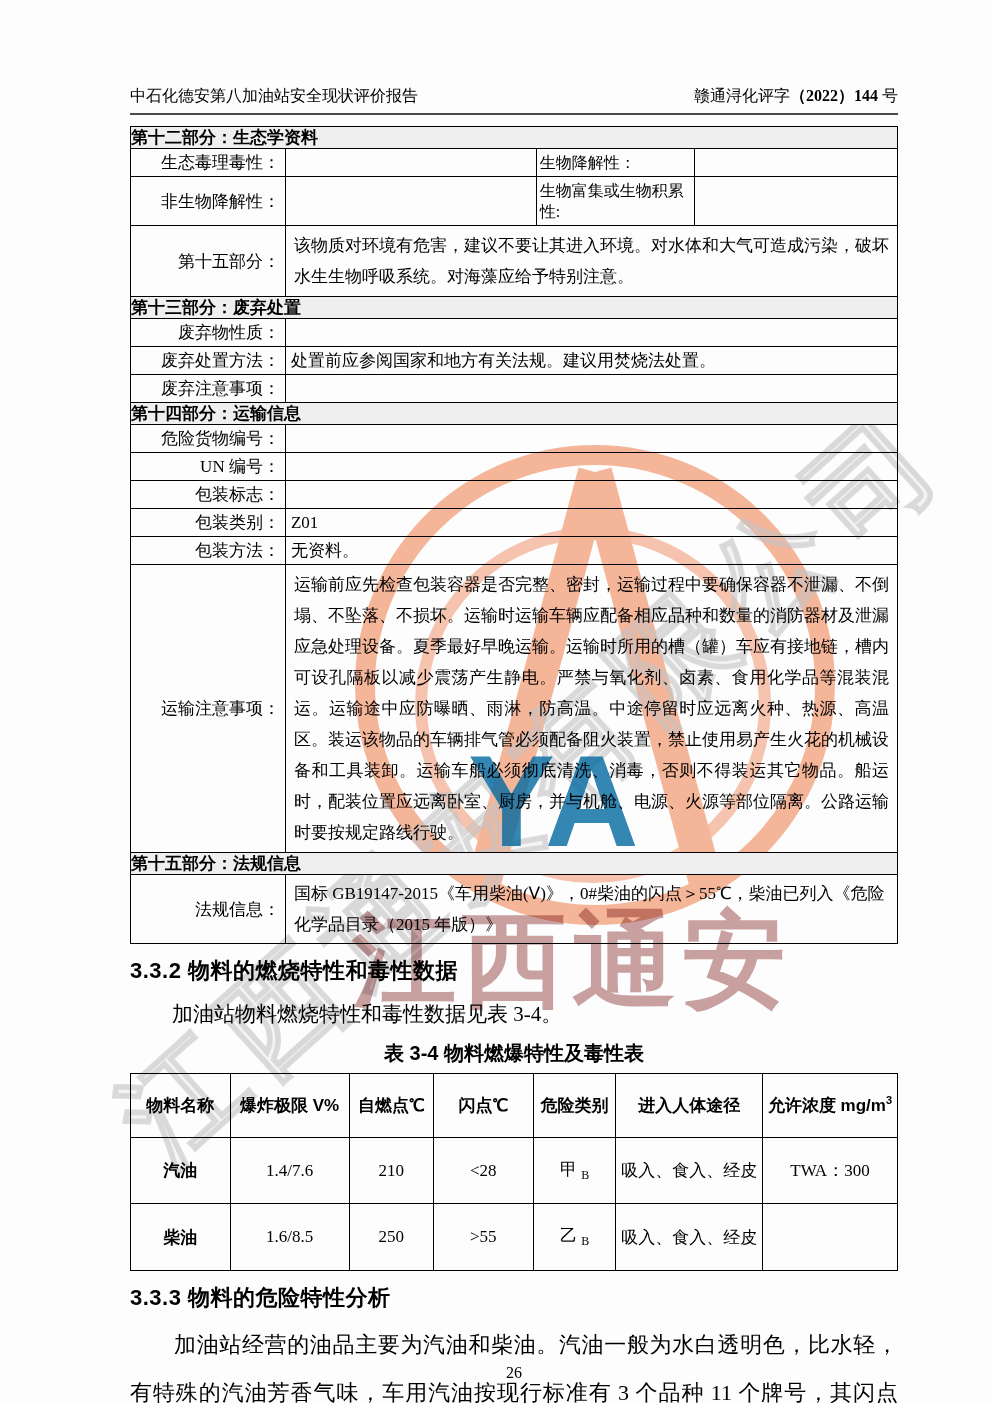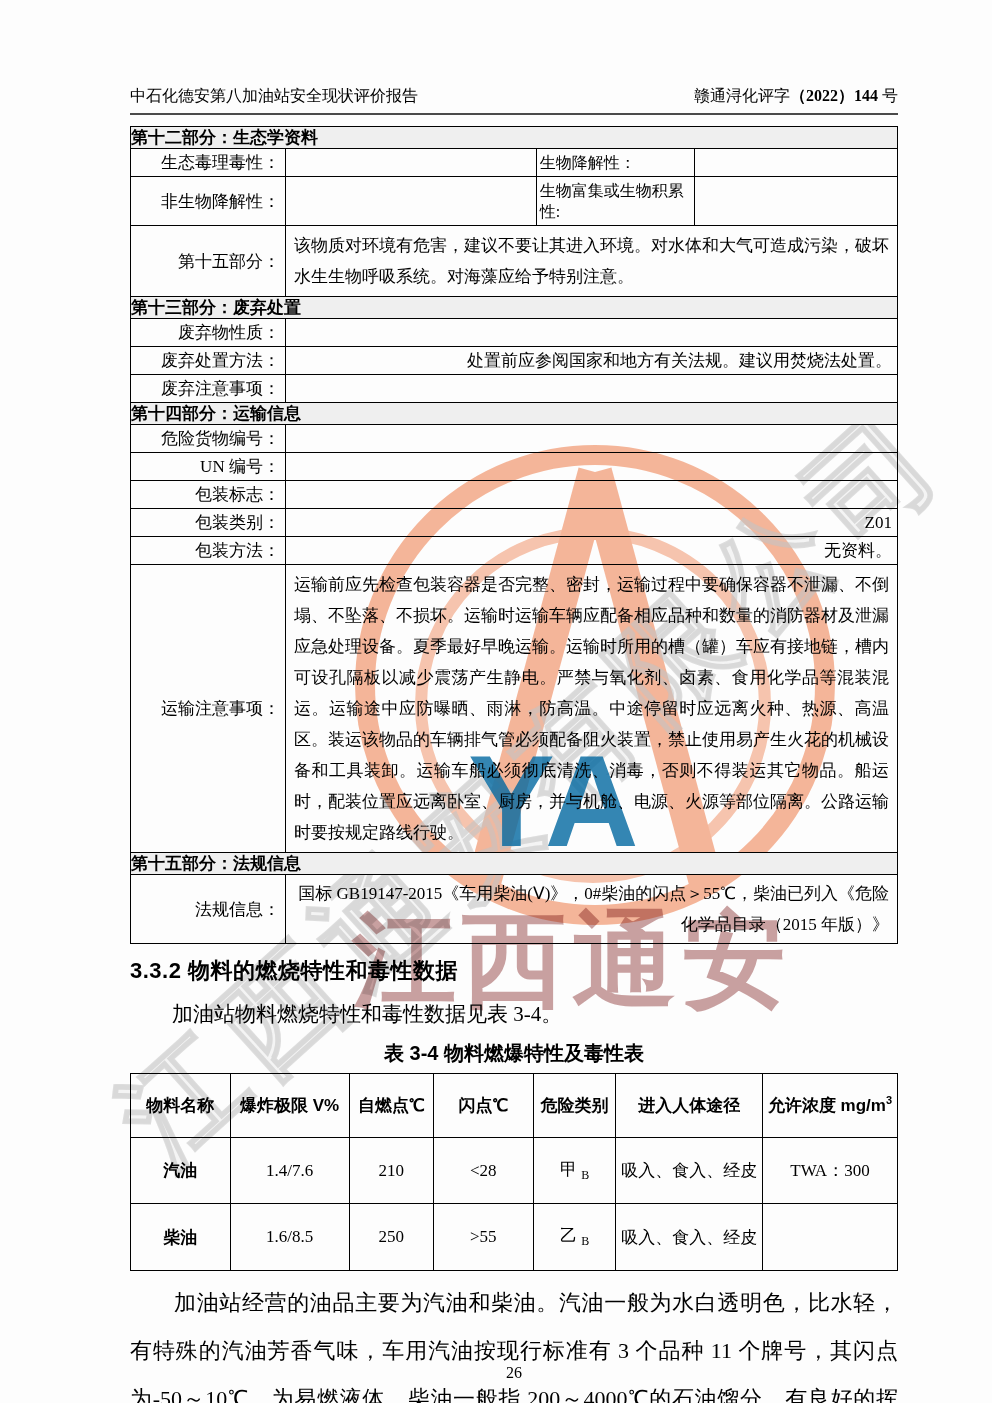--- a/index.html
+++ b/index.html
@@ -14,21 +14,21 @@
   .doc-header .bold { font-weight:bold; }
 
   
   table.msds { width:100%; border-collapse:collapse; margin-top:11px; table-layout:fixed; }
   table.msds td { border:1px solid #000; font-size:17px; line-height:21px; padding:3px 5px;
                   background:transparent; vertical-align:middle; }
   table.msds td.sec { background:#efefef; text-align:left; font-weight:bold;
                       font-family:"Liberation Sans", sans-serif; font-size:17px; padding:0 0; }
   table.msds td.lab  { text-align:right; padding-right:5px; }
   table.msds td.lab2 { text-align:left; padding-left:3px; font-size:16px; }
-  table.msds td.val  { text-align:right; }
+  table.msds td.val  { text-align:left; }
   table.msds td.big  { line-height:31px; text-align:justify; padding:4px 8px; }
   table.msds td.reg  { line-height:31px; padding:3px 8px; }
 
   
   h3.sec-heading { font-family:"Liberation Sans", sans-serif; font-weight:bold;
                    font-size:22px; margin-top:12px; letter-spacing:0.5px; }
   p.intro { font-size:21px; text-indent:2em; margin-top:14px; }
   p.caption { font-family:"Liberation Sans", sans-serif; font-weight:bold; font-size:20px;
               text-align:center; margin-top:12px; }
 
@@ -204,19 +204,20 @@
       <td>1.6/8.5</td>
       <td>250</td>
       <td>&gt;55</td>
       <td><span>乙</span> <sub>B</sub></td>
       <td>吸入、食入、经皮</td>
       <td></td>
     </tr>
   </tbody>
     </table>
 
+  <h3 class="sec-heading">3.3.3 物料的危险特性分析</h3>
   <div class="bodytext">
     <p>加油站经营的油品主要为汽油和柴油。汽油一般为水白透明色，比水轻，有特殊的汽油芳香气味，车用汽油按现行标准有 3 个品种 11 个牌号，其闪点为-50～10℃，为易燃液体。柴油一般指 200～4000℃的石油馏分，有良好的挥发性、燃烧性、安定性，分轻柴油和重柴油。轻柴油密度为 0.81～0.85g/cm³，轻柴油有 7 个牌号，该站涉及的为 0#柴油。</p>
 
   </div>
 
   <div class="page-num">26</div>
 </div>
 
 </body></html>

